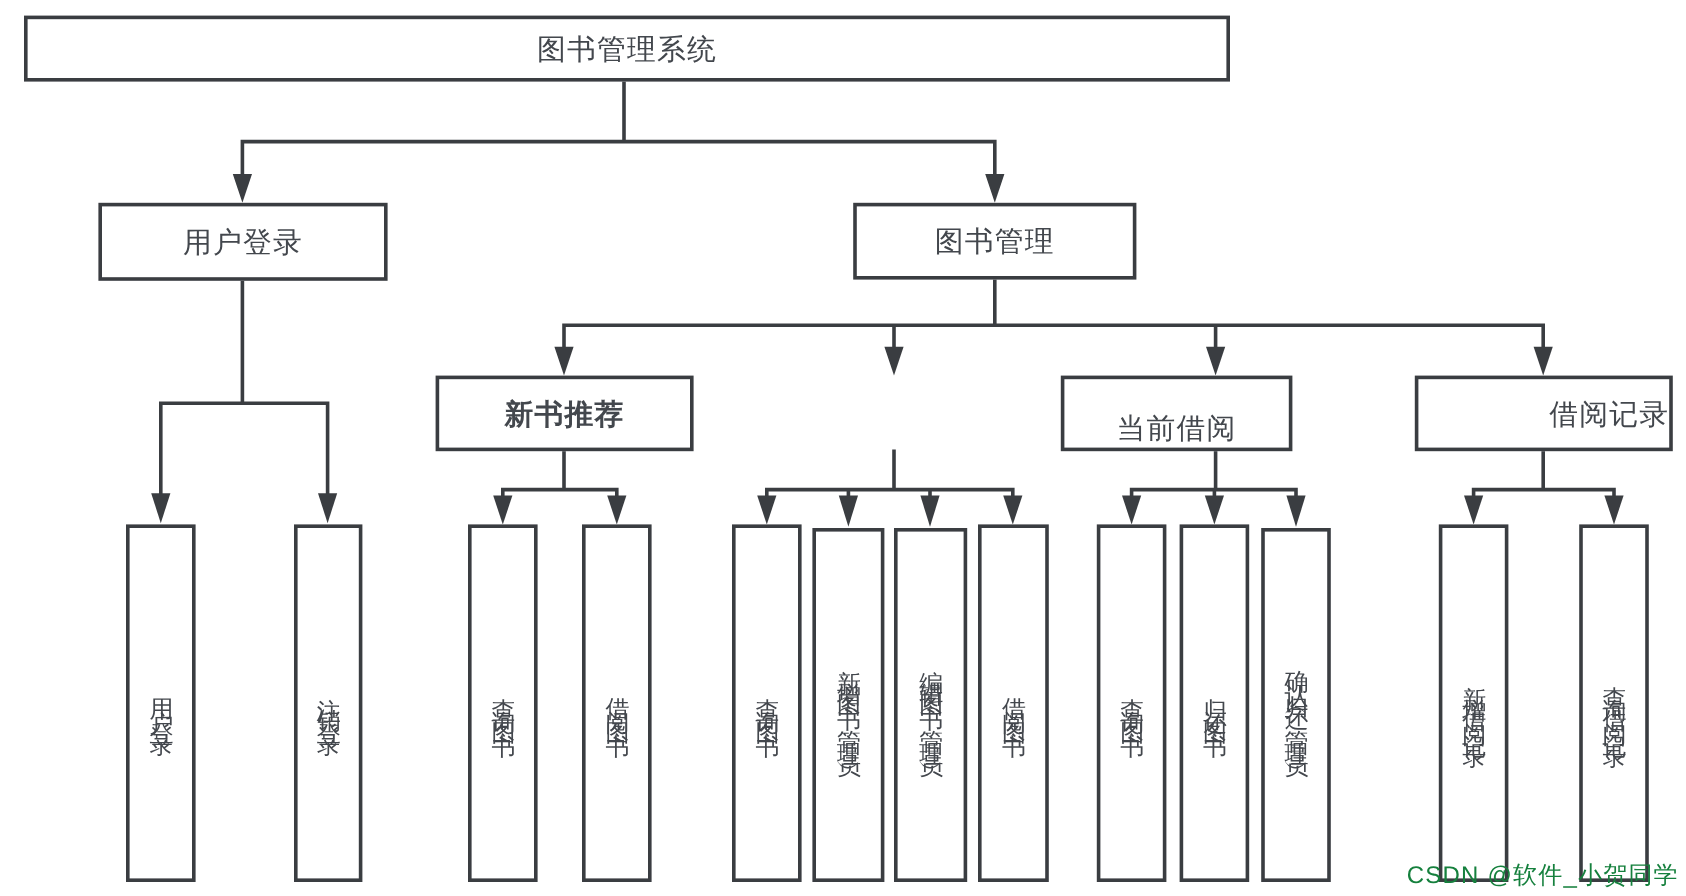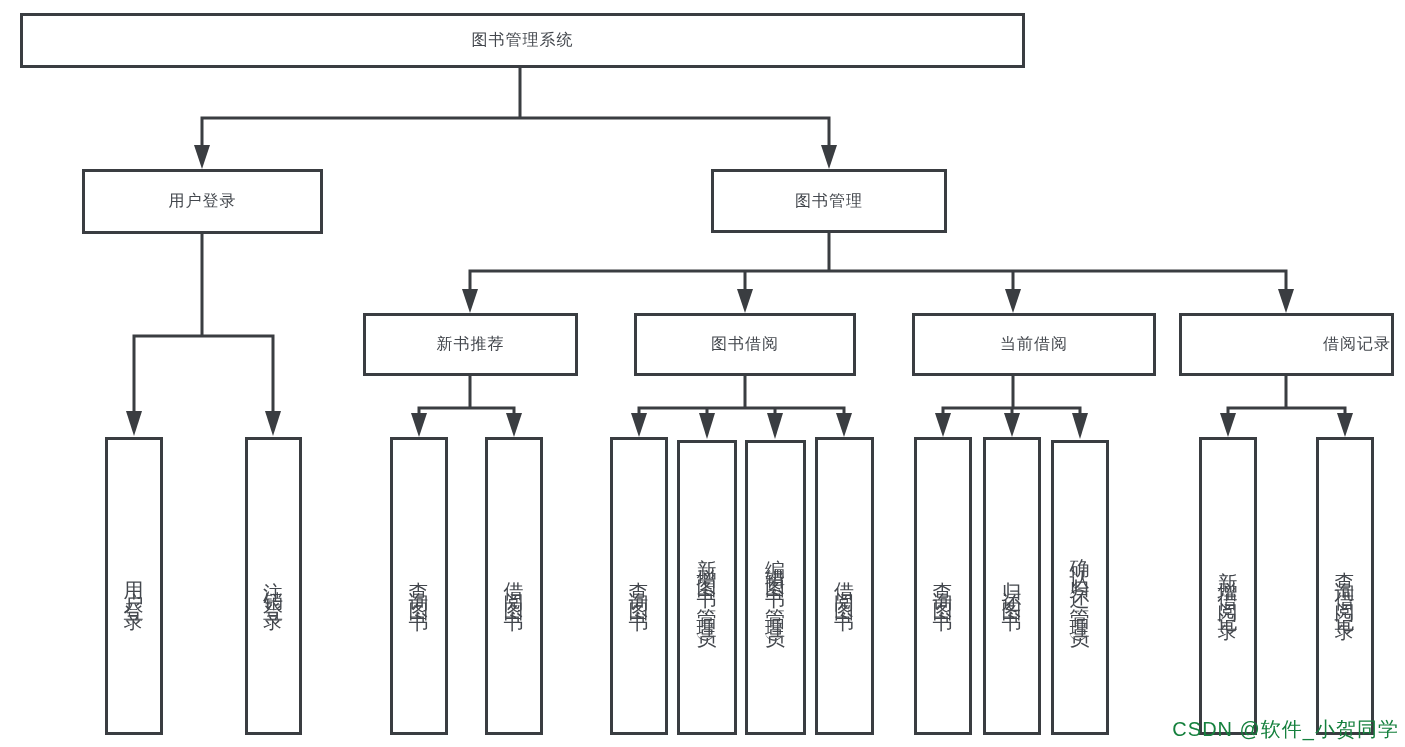--- a/index.html
+++ b/index.html
@@ -21,37 +21,37 @@
     position: absolute;
     box-sizing: border-box;
     background: #ffffff;
     border: 3px solid #3a3d41;
     display: flex;
     align-items: center;
     justify-content: center;
     color: #43474d;
     z-index: 2;
   }
-  .h-node { font-size: 16px; letter-spacing: 1px; white-space: nowrap; }
+  .h-node { font-size: 24px; letter-spacing: 1px; white-space: nowrap; }
   .leaf { z-index: 2; }
   .leaf .vtext {
     writing-mode: vertical-rl;
     text-orientation: upright;
     font-size: 20px;
     letter-spacing: 10px;
     line-height: 1;
     color: #43474d;
   }
   
   .pos-root     { left: 20px;   top: 13px;  width: 1005px; height: 55px; }
   .pos-user     { left: 82px;   top: 169px; width: 241px;  height: 65px; }
   .pos-book     { left: 711px;  top: 169px; width: 236px;  height: 64px; font-family: Liberation Serif, serif; }
-  .pos-newrec   { left: 363px;  top: 313px; width: 215px;  height: 63px; }
+  .pos-newrec   { left: 363px;  top: 313px; width: 215px;  height: 63px; font-weight: bold; }
   .pos-borrow   { left: 634px;  top: 313px; width: 222px;  height: 63px; }
-  .pos-current  { left: 912px;  top: 313px; width: 244px;  height: 63px; }
+  .pos-current  { left: 884px;  top: 313px; width: 193px;  height: 63px; align-items: flex-end; }
   .pos-records  { left: 1179px; top: 313px; width: 215px;  height: 63px; justify-content: flex-end; }
   .pos-l1  { left: 105px;  top: 437px; width: 58px; height: 298px; }
   .pos-l2  { left: 245px;  top: 437px; width: 57px; height: 298px; }
   .pos-l3  { left: 390px;  top: 437px; width: 58px; height: 298px; }
   .pos-l4  { left: 485px;  top: 437px; width: 58px; height: 298px; }
   .pos-l5  { left: 610px;  top: 437px; width: 58px; height: 298px; }
   .pos-l6  { left: 677px;  top: 440px; width: 60px; height: 295px; }
   .pos-l7  { left: 745px;  top: 440px; width: 61px; height: 295px; }
   .pos-l8  { left: 815px;  top: 437px; width: 59px; height: 298px; }
   .pos-l9  { left: 914px;  top: 437px; width: 58px; height: 298px; }
@@ -129,23 +129,20 @@
   <div class="node h-node pos-user">
     <span>用户登录</span>
   </div>
   <div class="node h-node pos-book">
     <span>图书管理</span>
   </div>
 
   <div class="node h-node pos-newrec">
     <span>新书推荐</span>
   </div>
-  <div class="node h-node pos-borrow">
-    <span>图书借阅</span>
-  </div>
   <div class="node h-node pos-current">
     <span>当前借阅</span>
   </div>
   <div class="node h-node pos-records">
     <span>借阅记录</span>
   </div>
 
   <div class="node leaf pos-l1">
     <span class="vtext">用户登录</span>
   </div>

